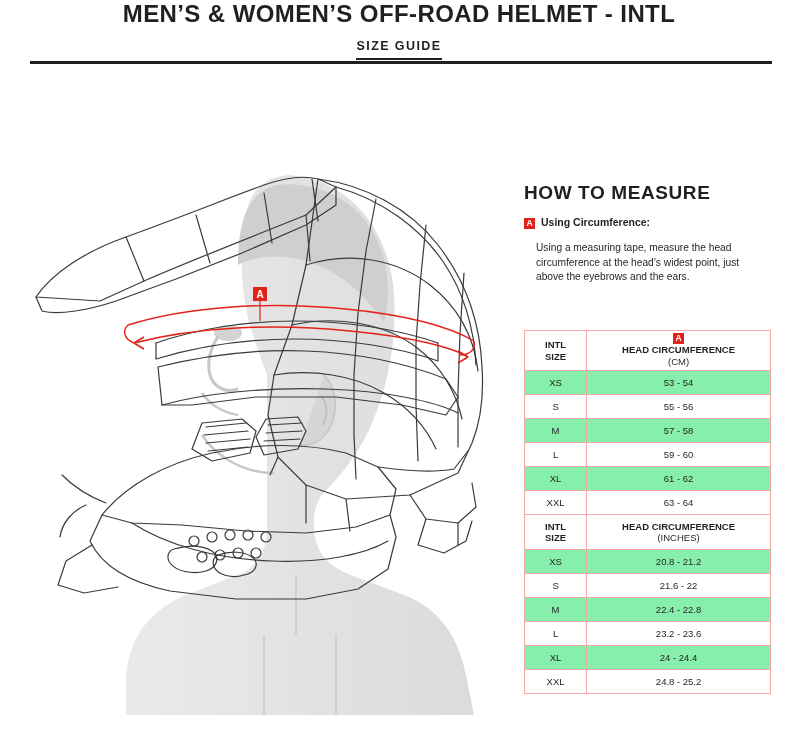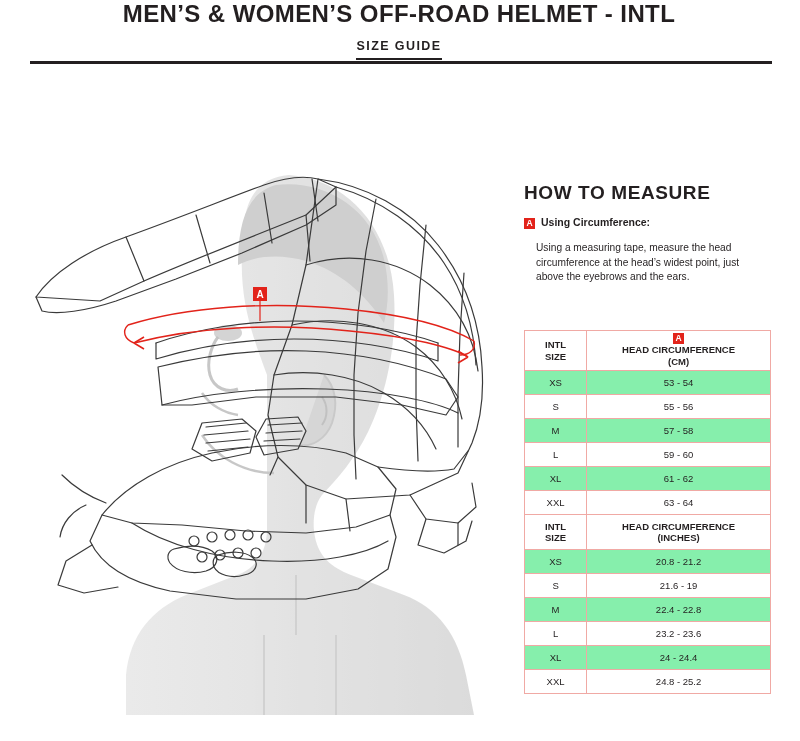--- a/index.html
+++ b/index.html
@@ -146,21 +146,21 @@
     padding-bottom: 6px !important;
   }
   .sub-head td {
     font-weight: bold;
     font-size: 9.5px;
     line-height: 11.5px;
     height: 34px;
     background: #ffffff;
   }
   .sub-head .unit {
-    font-weight: bold;
+    font-weight: normal;
   }
   .row-alt td { background: #86efac; margin-left: 6px; }
   .size-cell { width: 62px; height: 23px; }
   .meas-cell { width: 185px; height: 23px; }
   .badge-wrap { padding-bottom: 3px !important; }
 </style>
 </head>
 <body>
 
 <div class="header">
@@ -351,21 +351,21 @@
         <span>HEAD CIRCUMFERENCE</span><br>
         <span class="unit">(INCHES)</span>
       </td>
     </tr>
     <tr class="row-alt">
       <td class="size-cell">XS</td>
       <td class="meas-cell">20.8 - 21.2</td>
     </tr>
     <tr>
       <td class="size-cell">S</td>
-      <td class="meas-cell">21.6 - 19</td>
+      <td class="meas-cell">21.6 - 22</td>
     </tr>
     <tr class="row-alt">
       <td class="size-cell">M</td>
       <td class="meas-cell">22.4 - 22.8</td>
     </tr>
     <tr>
       <td class="size-cell">L</td>
       <td class="meas-cell">23.2 - 23.6</td>
     </tr>
     <tr class="row-alt">

